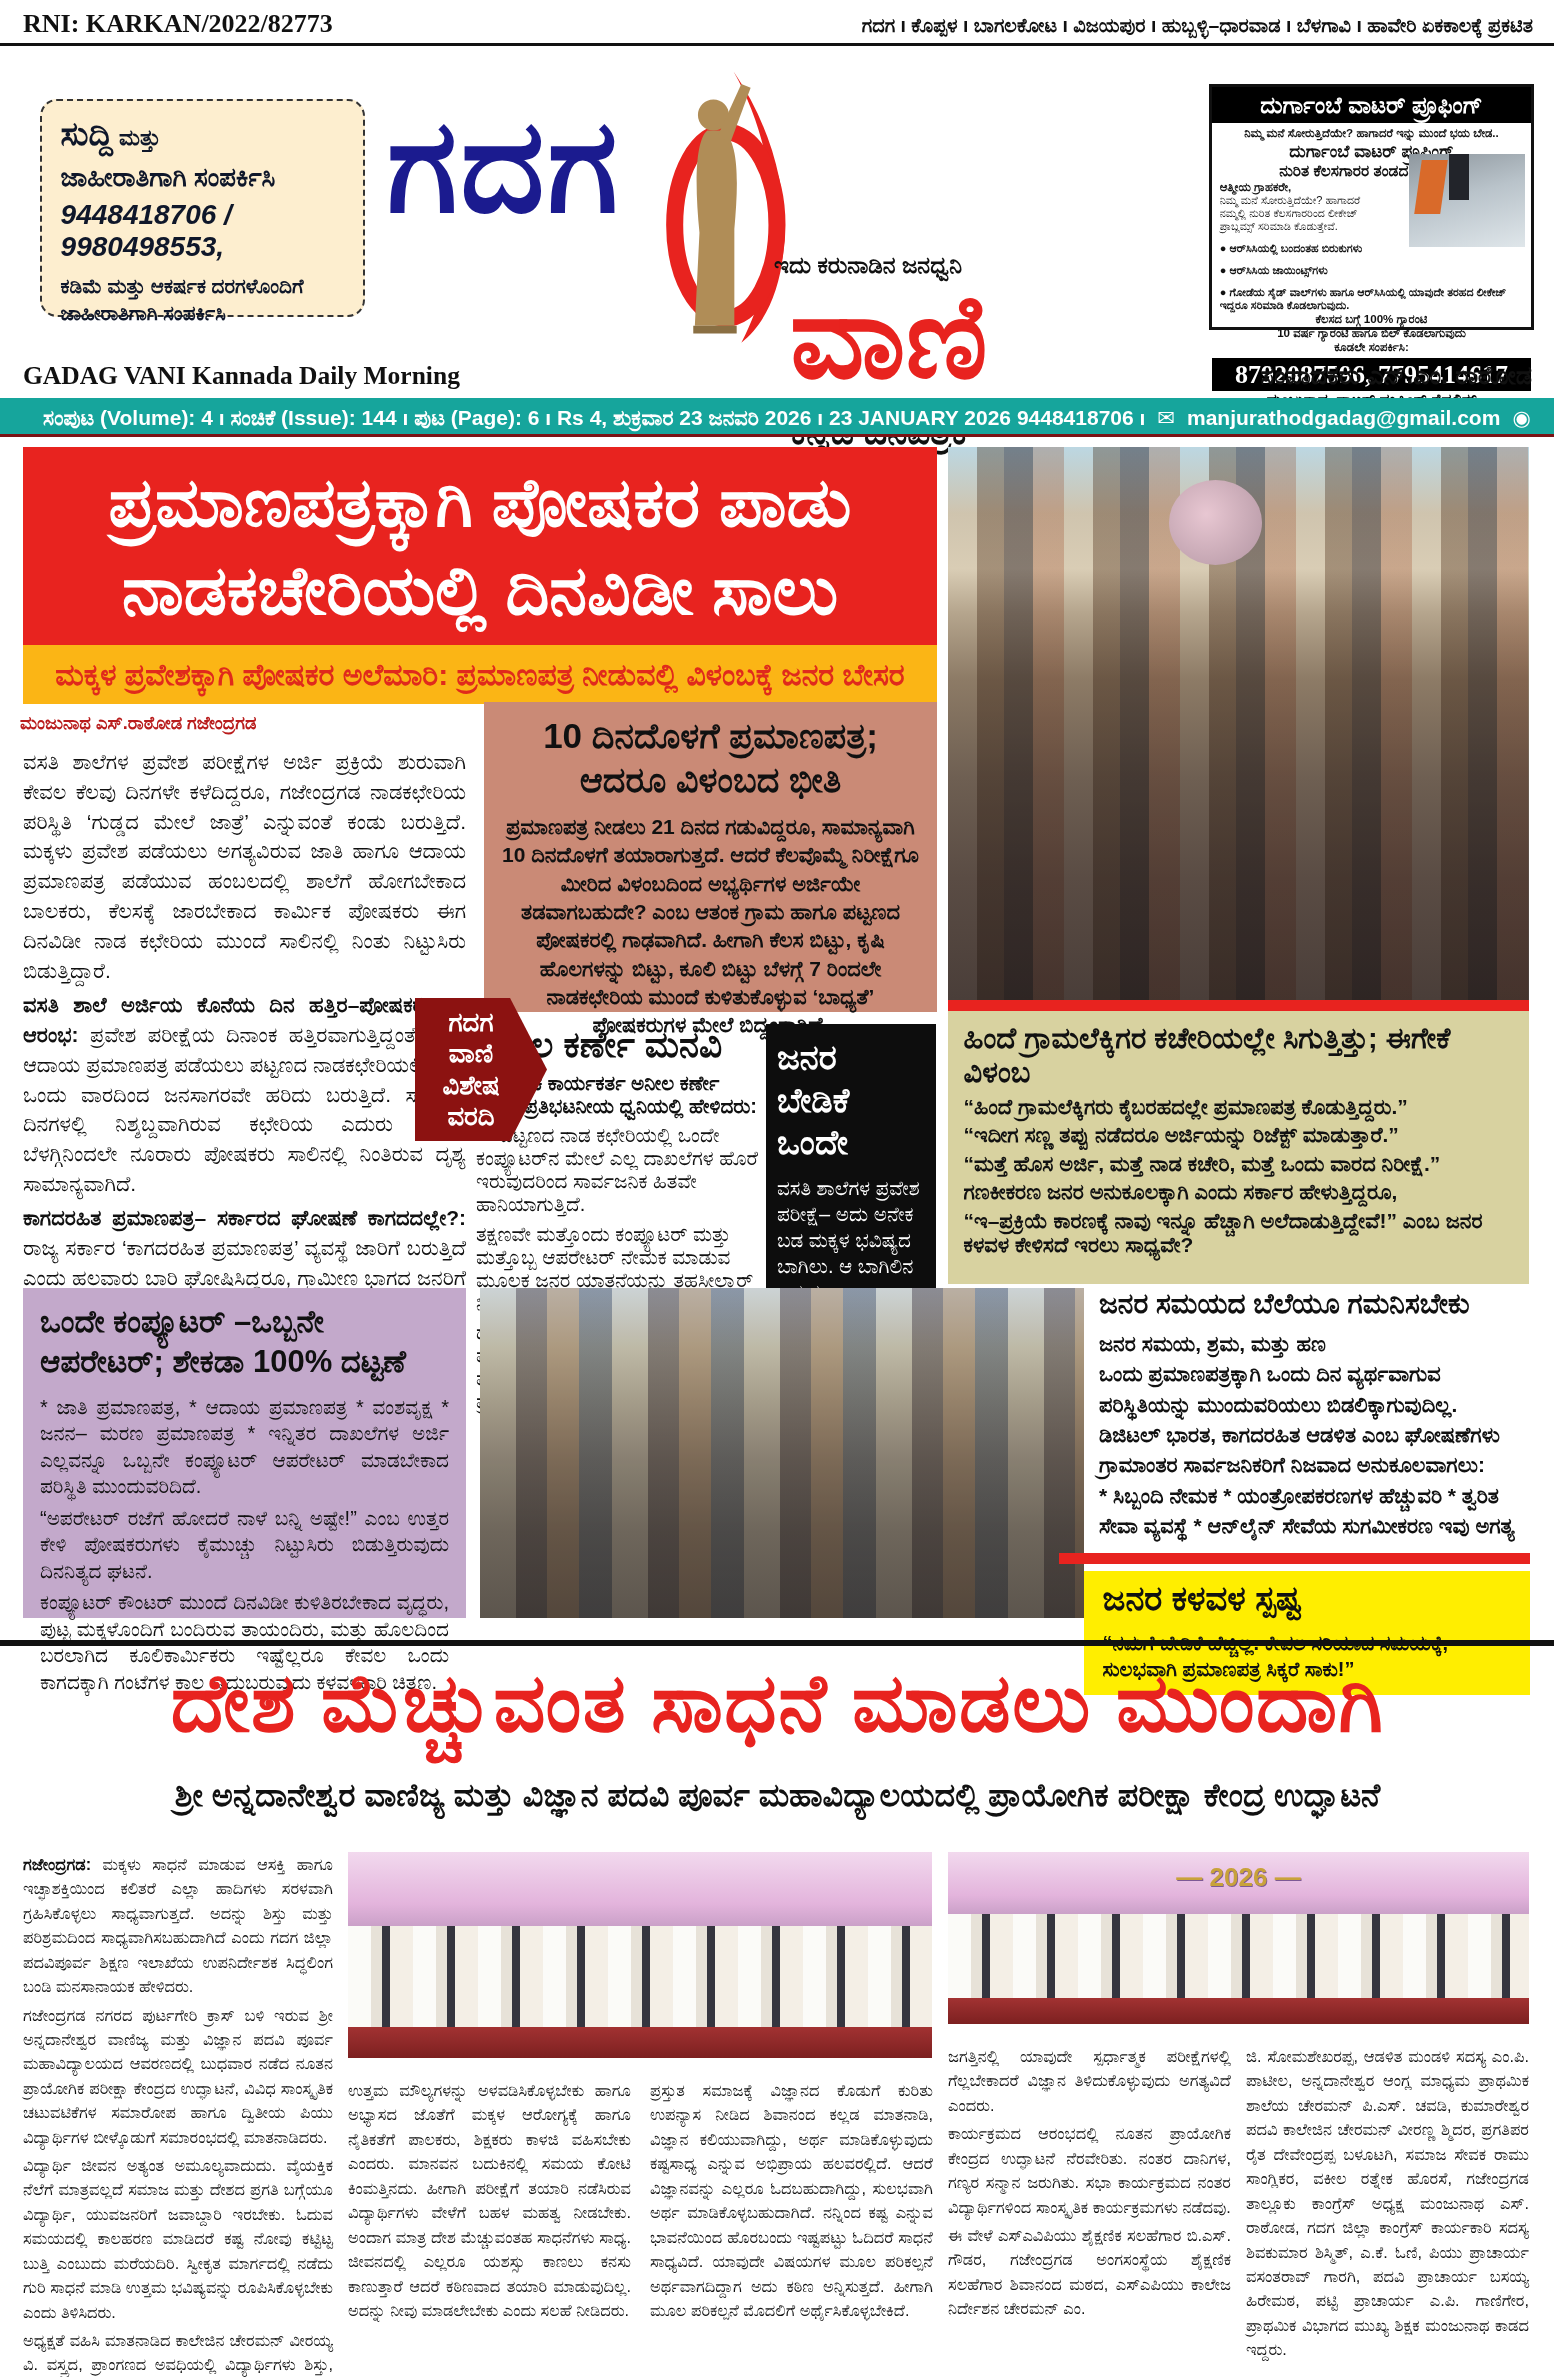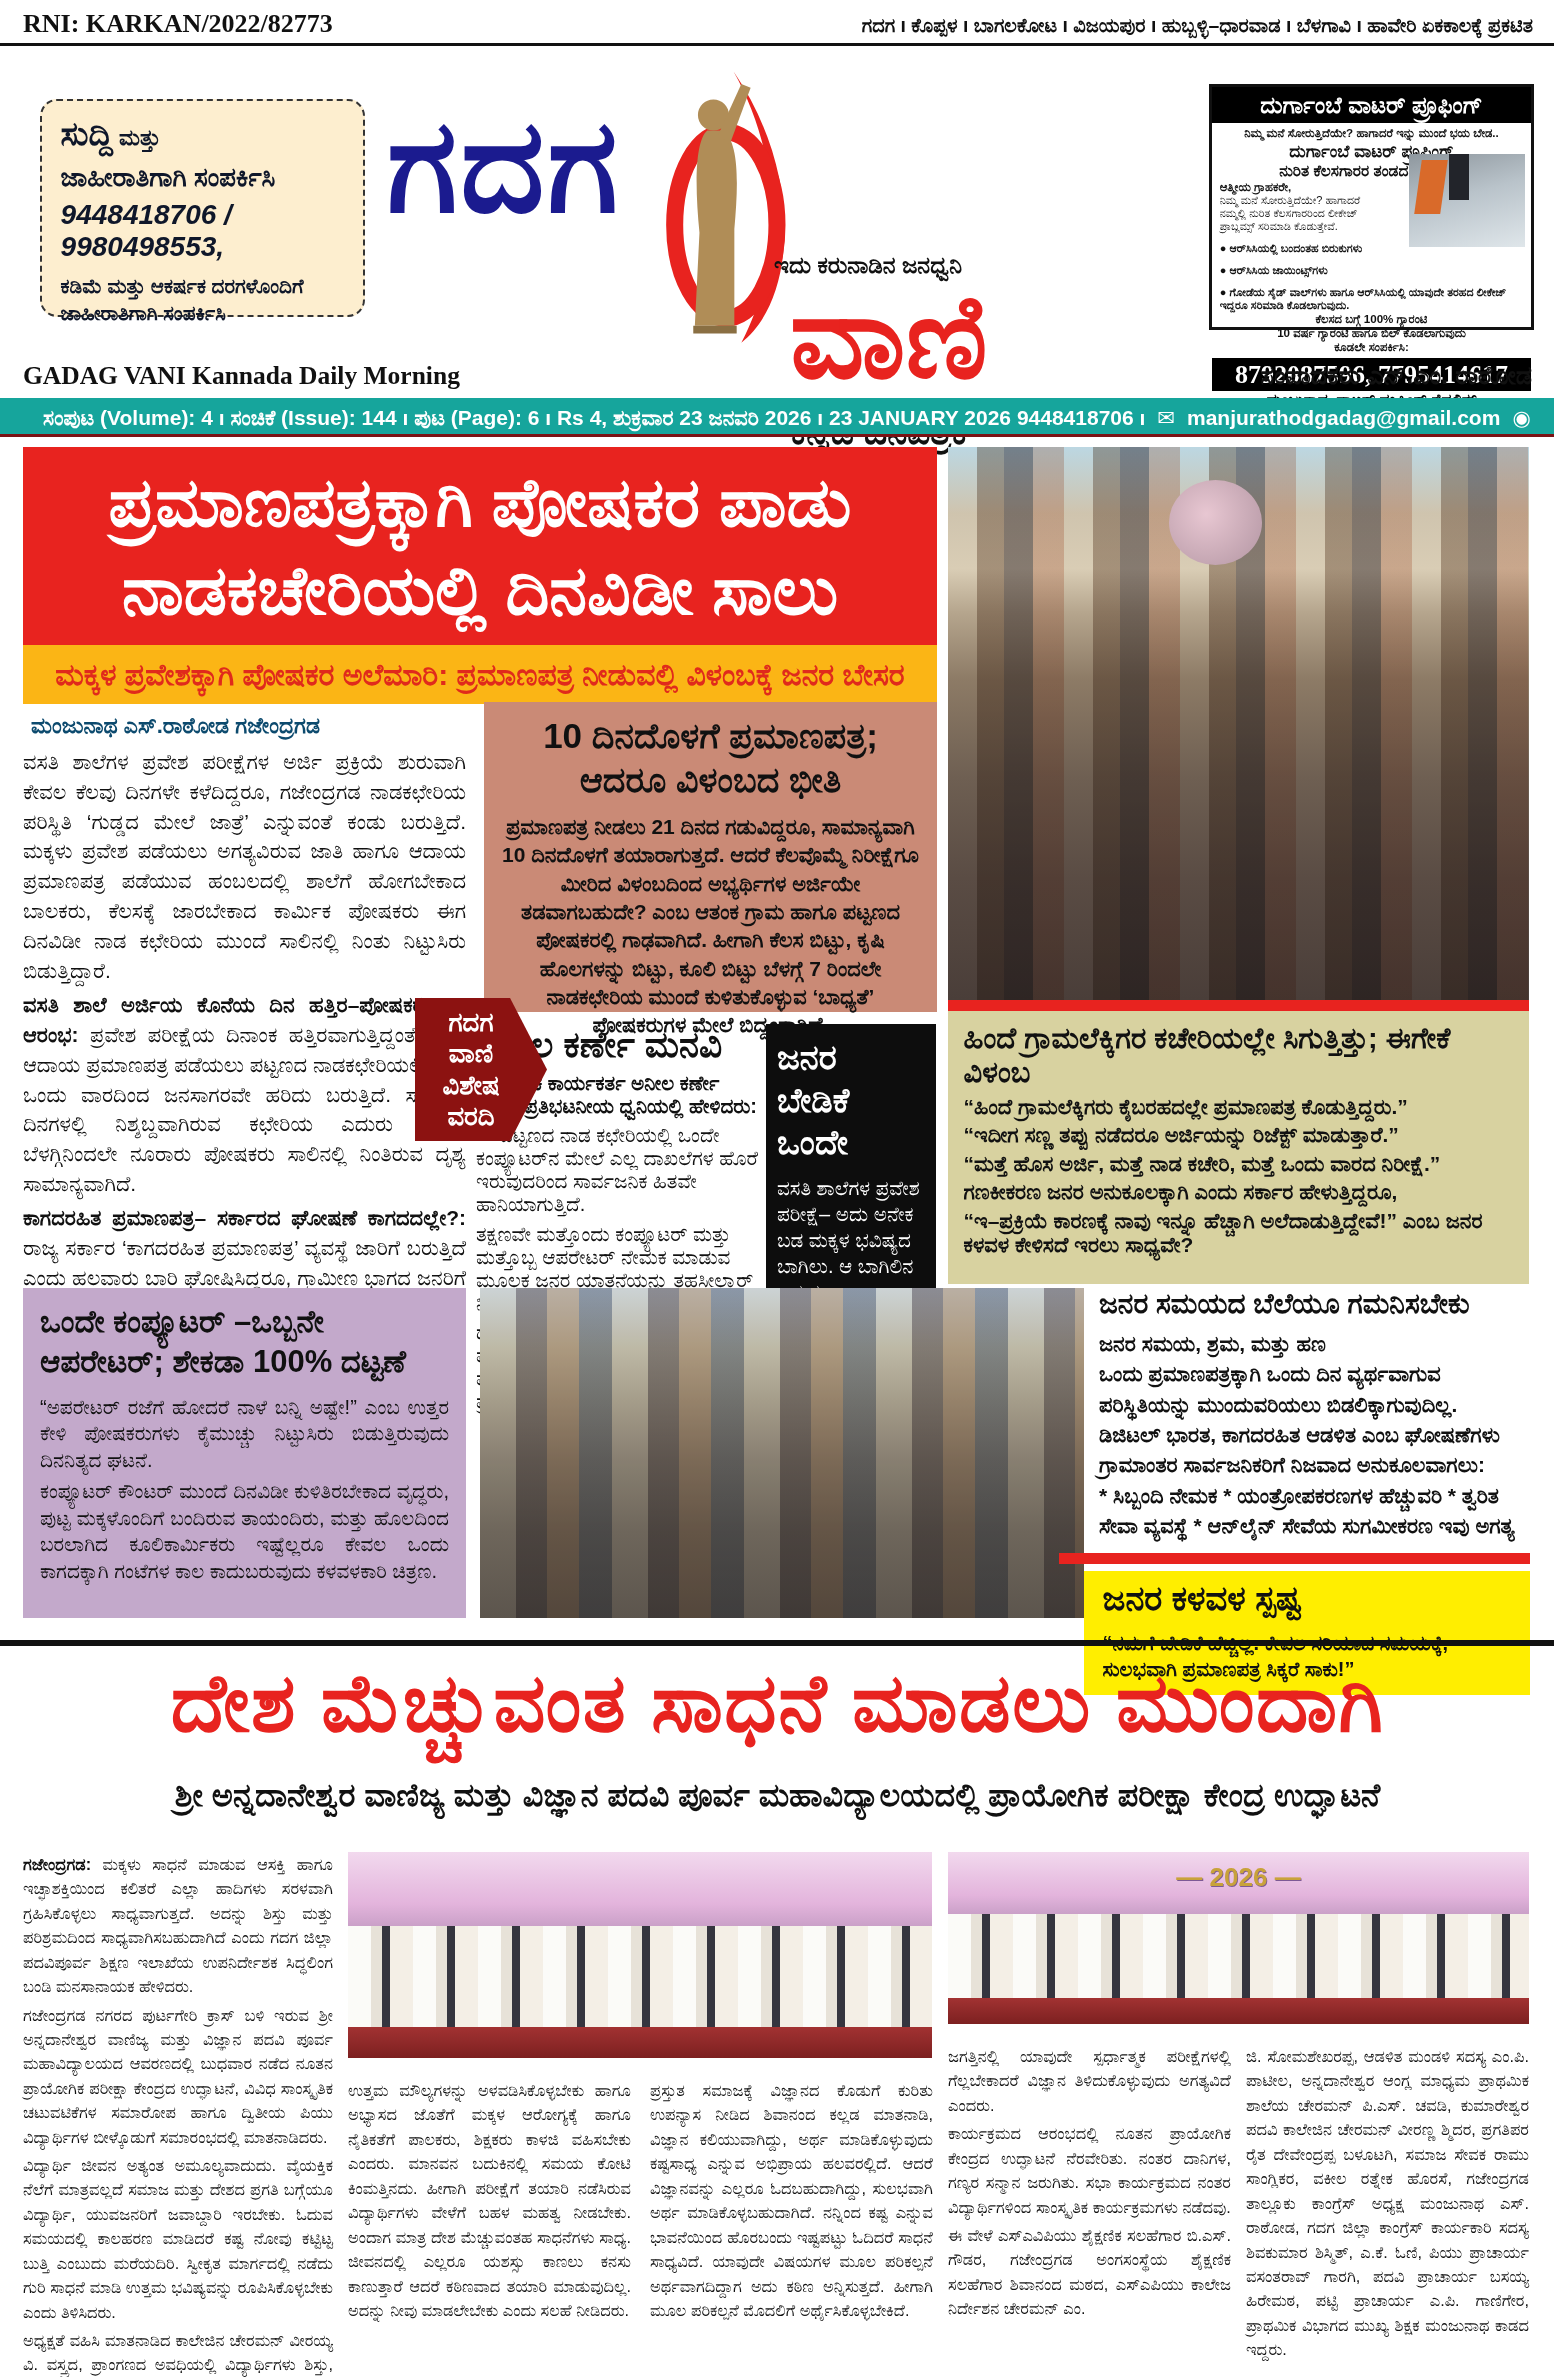--- a/index.html
+++ b/index.html
@@ -50,21 +50,21 @@
   .lead{left:0;top:447px;width:1555px;height:1171px;}
   .hl-box{left:23px;top:0;width:914px;height:198px;background:#e8231f;color:#fff;text-align:center;display:flex;flex-direction:column;justify-content:center;}
   .hl-box .l{font-size:68px;font-weight:bold;line-height:1.3;}
   .subhead-strip{left:23px;top:198px;width:914px;height:59px;background:#fbb515;color:#e02a1c;font-weight:bold;font-size:30px;text-align:center;line-height:59px;}
   .photo-right{left:948px;top:0;width:581px;height:553px;background:
      linear-gradient(180deg,#bcd7e2 0%,#cfc4ae 12%,#d9cdb5 22%,#b5a58d 30%,#8d7b66 42%,#6e5f52 60%,#5a4c44 78%,#4a3e39 100%);}
   .photo-right::before{content:"";position:absolute;inset:0;background:
      repeating-linear-gradient(90deg,rgba(255,255,255,.55) 0 29px,rgba(120,90,70,.45) 29px 56px,rgba(60,50,60,.5) 56px 85px,rgba(200,120,90,.35) 85px 116px);mix-blend-mode:multiply;}
   .photo-right::after{content:"";position:absolute;left:38%;top:6%;width:93px;height:85px;border-radius:50%;background:radial-gradient(circle at 40% 40%,#e8c7d2,#b295a2);}
   .redbar-under-photo{left:948px;top:553px;width:581px;height:11px;background:#e8231f;}
-  .byline{left:31px;top:266px;font-size:22px;font-weight:bold;color:#0c4a6e;}
+  .byline{left:20px;top:266px;font-size:18px;font-weight:bold;color:#b91c1c;}
   .col1{left:23px;top:300px;width:443px;font-size:21px;line-height:1.42;color:#111;text-align:justify;}
   .col1 p{margin:0 0 4.6px 0;}
   .pink-box{left:484px;top:255px;width:453px;height:310px;background:#ca8a76;color:#111;padding:12.4px 15.5px;box-sizing:border-box;text-align:center;}
   .pink-title{font-size:35px;font-weight:bold;line-height:1.25;}
   .pink-body{font-size:21px;font-weight:bold;margin-top:11px;line-height:1.35;}
   .anil{left:476px;top:577px;width:283px;color:#111;}
   .anil-title{font-size:36px;font-weight:bold;}
   .anil-intro{font-size:20px;font-weight:bold;margin-top:6.2px;}
   .anil-q{font-size:20px;margin-top:6.2px;}
   .black-box{left:766px;top:577px;width:170px;height:325px;background:#0d0d0d;color:#fff;padding:12.4px 11px;box-sizing:border-box;}
@@ -234,20 +234,21 @@
       <div class="khaki-line">“ಮತ್ತೆ ಹೊಸ ಅರ್ಜಿ, ಮತ್ತೆ ನಾಡ ಕಚೇರಿ, ಮತ್ತೆ ಒಂದು ವಾರದ ನಿರೀಕ್ಷೆ.”</div>
       <div class="khaki-line">ಗಣಕೀಕರಣ ಜನರ ಅನುಕೂಲಕ್ಕಾಗಿ ಎಂದು ಸರ್ಕಾರ ಹೇಳುತ್ತಿದ್ದರೂ,</div>
       <div class="khaki-line">“ಇ–ಪ್ರಕ್ರಿಯೆ ಕಾರಣಕ್ಕೆ ನಾವು ಇನ್ನೂ ಹೆಚ್ಚಾಗಿ ಅಲೆದಾಡುತ್ತಿದ್ದೇವೆ!” ಎಂಬ ಜನರ ಕಳವಳ ಕೇಳಿಸದೆ ಇರಲು ಸಾಧ್ಯವೇ?</div>
     </div>
 
     <div class="abs mid-photo"></div>
 
     <div class="abs purple-box">
       <div class="purple-title">ಒಂದೇ ಕಂಪ್ಯೂಟರ್ –ಒಬ್ಬನೇ ಆಪರೇಟರ್; ಶೇಕಡಾ 100% ದಟ್ಟಣೆ</div>
       <div class="purple-body">
+        <p>* ಜಾತಿ ಪ್ರಮಾಣಪತ್ರ, * ಆದಾಯ ಪ್ರಮಾಣಪತ್ರ * ವಂಶವೃಕ್ಷ * ಜನನ– ಮರಣ ಪ್ರಮಾಣಪತ್ರ * ಇನ್ನಿತರ ದಾಖಲೆಗಳ ಅರ್ಜಿ ಎಲ್ಲವನ್ನೂ ಒಬ್ಬನೇ ಕಂಪ್ಯೂಟರ್ ಆಪರೇಟರ್ ಮಾಡಬೇಕಾದ ಪರಿಸ್ಥಿತಿ ಮುಂದುವರಿದಿದೆ.</p>
         <p>“ಅಪರೇಟರ್ ರಜೆಗೆ ಹೋದರೆ ನಾಳೆ ಬನ್ನಿ ಅಷ್ಟೇ!” ಎಂಬ ಉತ್ತರ ಕೇಳಿ ಪೋಷಕರುಗಳು ಕೈಮುಚ್ಚು ನಿಟ್ಟುಸಿರು ಬಿಡುತ್ತಿರುವುದು ದಿನನಿತ್ಯದ ಘಟನೆ.</p>
         <p>ಕಂಪ್ಯೂಟರ್ ಕೌಂಟರ್ ಮುಂದೆ ದಿನವಿಡೀ ಕುಳಿತಿರಬೇಕಾದ ವೃದ್ಧರು, ಪುಟ್ಟ ಮಕ್ಕಳೊಂದಿಗೆ ಬಂದಿರುವ ತಾಯಂದಿರು, ಮತ್ತು ಹೊಲದಿಂದ ಬರಲಾಗಿದ ಕೂಲಿಕಾರ್ಮಿಕರು ಇಷ್ಟೆಲ್ಲರೂ ಕೇವಲ ಒಂದು ಕಾಗದಕ್ಕಾಗಿ ಗಂಟೆಗಳ ಕಾಲ ಕಾದುಬರುವುದು ಕಳವಳಕಾರಿ ಚಿತ್ರಣ.</p>
       </div>
     </div>
 
     <div class="abs time-sec">
       <div class="time-title">ಜನರ ಸಮಯದ ಬೆಲೆಯೂ ಗಮನಿಸಬೇಕು</div>
       <div class="time-body">ಜನರ ಸಮಯ, ಶ್ರಮ, ಮತ್ತು ಹಣ
 ಒಂದು ಪ್ರಮಾಣಪತ್ರಕ್ಕಾಗಿ ಒಂದು ದಿನ ವ್ಯರ್ಥವಾಗುವ
 ಪರಿಸ್ಥಿತಿಯನ್ನು ಮುಂದುವರಿಯಲು ಬಿಡಲಿಕ್ಕಾಗುವುದಿಲ್ಲ.

